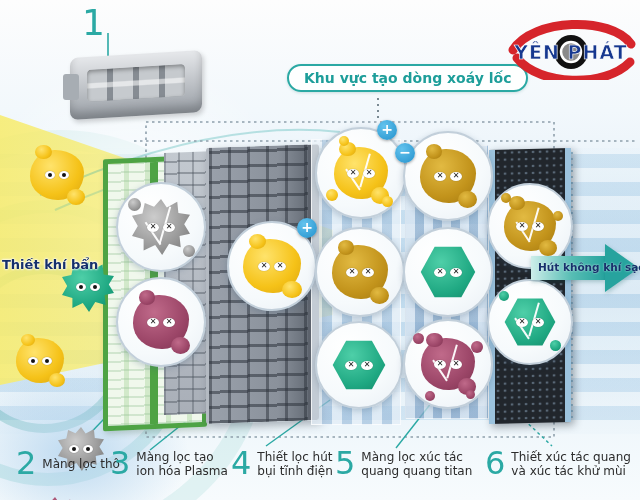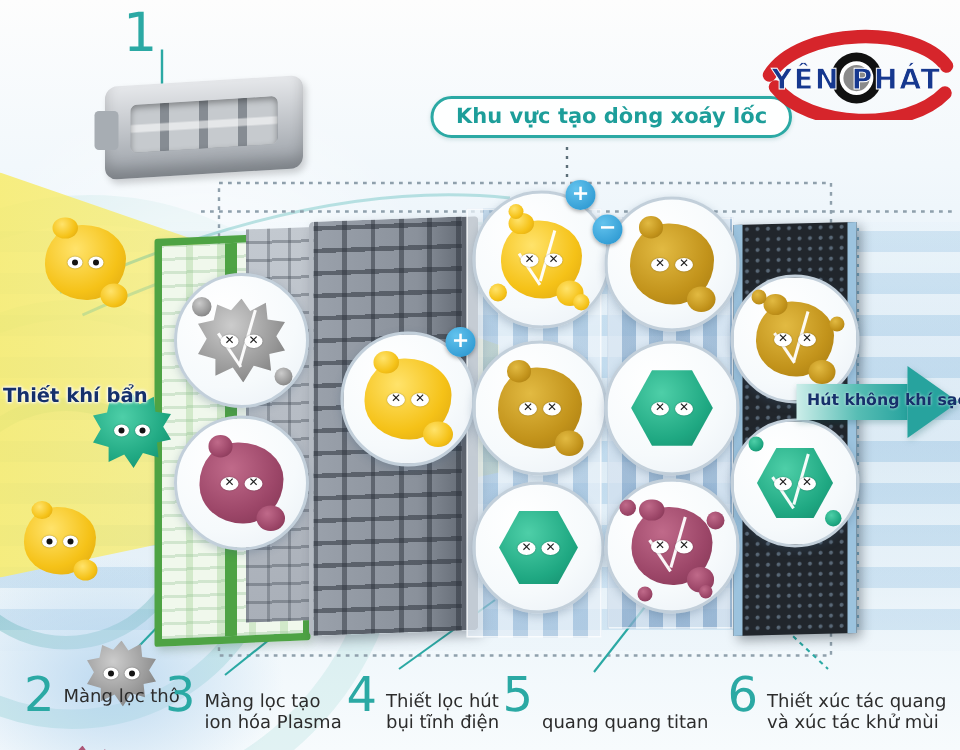--- a/index.html
+++ b/index.html
@@ -81,21 +81,21 @@
   .step1-label{left:106px;top:12px;font-size:13.5px;color:#222;}
   .zone-pill{left:287px;top:64px;padding:4px 15px;border:2px solid #2BA9A4;border-radius:17px;
     background:rgba(255,255,255,.88);color:#1d9e9a;font-weight:700;font-size:14px;white-space:nowrap;
     box-shadow:0 1px 3px rgba(40,120,115,.2);}
   .dirty-label{left:2px;top:257px;font-size:13px;font-weight:700;color:#16306B;
     text-shadow:0 0 2px #fff,0 0 2px #fff,0 0 3px #fff;white-space:nowrap;}
   .arrow-text{left:538px;top:261px;width:96px;font-size:10.5px;font-weight:700;color:#16306B;
     text-shadow:0 0 2px rgba(255,255,255,.8);white-space:nowrap;}
   .bstep{position:absolute;display:flex;gap:6px;align-items:flex-start;}
   .bstep .num{font-size:32px;line-height:32px;color:#2BA9A4;font-weight:400;}
-  .bstep .lbl{font-size:12px;color:#2c2c2c;line-height:1.18;margin-top:13px;}
+  .bstep .lbl{font-size:12px;color:#2c2c2c;line-height:1.18;margin-top:3px;}
   .bstep .lbl.single{margin-top:10px;}
 
   
   .germ{position:relative;display:flex;align-items:center;justify-content:center;}
   .blob{border-radius:46% 54% 48% 52% / 52% 46% 56% 48%;}
   .blob::before{content:"";position:absolute;width:30%;height:28%;background:inherit;border-radius:50%;top:-10%;left:10%;}
   .blob::after{content:"";position:absolute;width:34%;height:32%;background:inherit;border-radius:50%;bottom:-9%;right:-2%;}
   .hex{clip-path:polygon(27% 5%,73% 5%,97% 50%,73% 95%,27% 95%,3% 50%);}
   .spiky{clip-path:polygon(50% 0,60% 15%,78% 5%,80% 25%,100% 28%,90% 45%,100% 62%,82% 66%,84% 86%,64% 80%,52% 100%,40% 82%,20% 92%,20% 72%,0 66%,10% 48%,0 30%,18% 26%,22% 7%,38% 14%);}
   .g-yellow{background:radial-gradient(circle at 38% 32%, #ffe36b, #f5c218 60%, #d9a20e);}
@@ -354,21 +354,21 @@
   </div>
   <div class="bstep" style="left:231px;top:447px">
     <span class="num">4</span>
     <span class="lbl">
       <span>Thiết lọc hút</span><br><span>bụi tĩnh điện</span>
     </span>
   </div>
   <div class="bstep" style="left:335px;top:447px">
     <span class="num">5</span>
     <span class="lbl">
-      <br><span>quang quang titan</span>
+      <span>Màng lọc xúc tác</span><br><span>quang quang titan</span>
     </span>
   </div>
   <div class="bstep" style="left:485px;top:447px">
     <span class="num">6</span>
     <span class="lbl">
       <span>Thiết xúc tác quang</span><br><span>và xúc tác khử mùi</span>
     </span>
   </div>
 
 </div>

